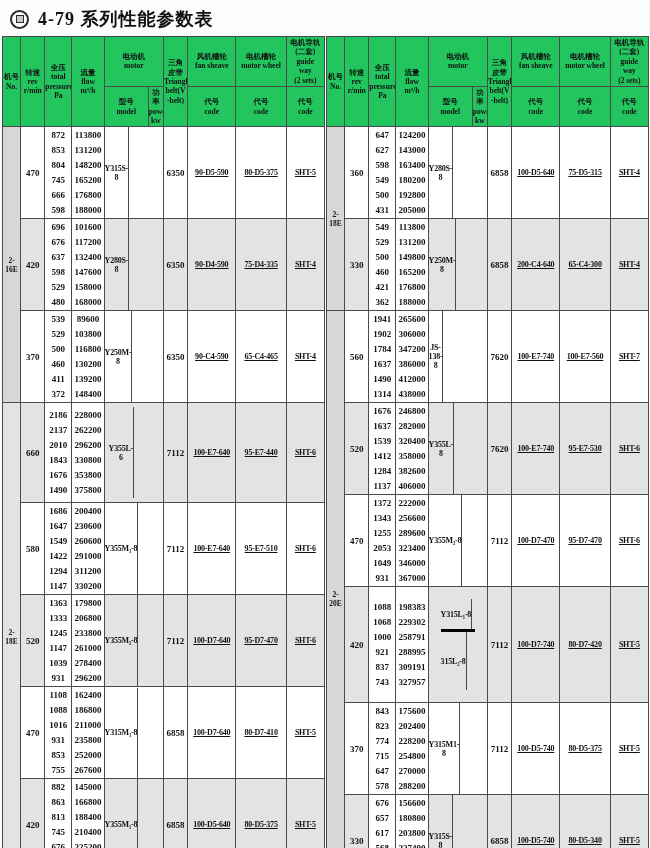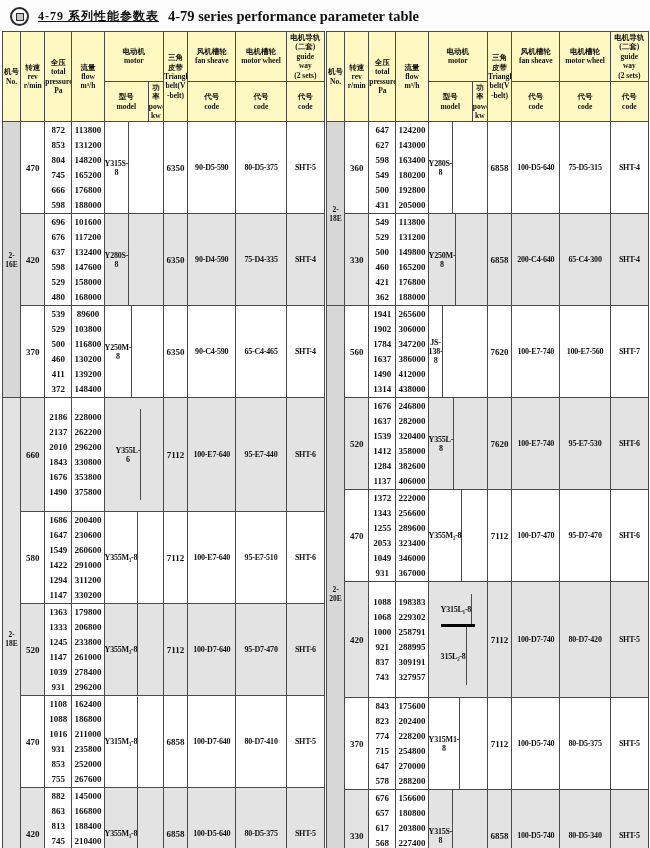--- a/index.html
+++ b/index.html
@@ -4,50 +4,49 @@
 <style>
   html,body{margin:0;padding:0;}
   body{
     width:650px;height:848px;background:#fcfcfc;overflow:hidden;
     font-family:"Liberation Serif","DejaVu Serif",serif;color:#111;
   }
   .title-row{display:flex;align-items:center;gap:9px;margin:7px 6px 5px 10px;}
   .bullet{width:15px;height:15px;border:2px solid #2a2a2a;border-radius:50%;
     display:inline-flex;align-items:center;justify-content:center;flex:0 0 auto;}
   .bullet::before{content:"";width:6px;height:6px;border:1.5px solid #2a2a2a;background:#c9c9c9;}
-  .title-zh{font-weight:bold;font-size:12px;letter-spacing:1px;text-decoration:underline;}
+  .title-zh{font-weight:bold;font-size:18px;letter-spacing:1px;}
   .title-en{font-weight:bold;font-size:14.5px;}
   .tables{display:flex;align-items:flex-start;padding:0 2px;gap:1px;}
   table.ptable{border-collapse:collapse;table-layout:fixed;width:323px;
     border:1.5px solid #3d3d3d;background:#fff;}
   .ptable th,.ptable td{border:1px solid #4a4a4a;text-align:center;vertical-align:middle;
     padding:0;font-weight:bold;overflow:hidden;}
-  .ptable th{background:#fef9c3;font-size:7.5px;line-height:1.25;white-space:pre-line;padding:1px 0;}
+  .ptable th{background:#22c55e;font-size:7.5px;line-height:1.25;white-space:pre-line;padding:1px 0;}
   .ptable thead tr.h1 th{height:42px;}
   .ptable thead tr.h2 th{height:28px;}
   .ptable tbody tr{height:91px;}
   .ptable td{font-size:9px;}
   .ptable td.mach{background:#d7d7d7;font-size:7.5px;}
   .ptable tr.shade td{background:#e3e3e3;}
   .ptable td.val{background:#fff !important;white-space:pre-line;line-height:15px;font-size:9px;}
-  .ptable td.code{font-size:8px;letter-spacing:-0.2px;}
+  .ptable td.code{font-size:8px;letter-spacing:-0.2px;text-decoration:underline;}
   .motor-box{display:flex;flex-direction:column;height:91px;}
   .motor-sub{display:flex;align-items:stretch;}
   .motor-sub + .motor-sub{border-top:3px solid #000000;}
   .motor-model{width:44px;border-right:1px solid #4a4a4a;display:flex;align-items:center;
     justify-content:center;font-size:8px;letter-spacing:-0.2px;}
   .motor-power{flex:1;display:flex;align-items:center;justify-content:center;font-size:15px;margin-left:44px;}
 </style>
 </head>
 <body>
 
 <div class="title-row">
   <span class="bullet"></span>
   <span class="title-zh">4-79 系列性能参数表</span>
-  <span class="title-en">4-79 series performance parameter table</span>
 </div>
 
 <div class="tables">
   <div id="table-left">
       <table class="ptable">
         <colgroup>
           <col style="width: 18px;">
           <col style="width: 24px;">
           <col style="width: 27px;">
           <col style="width: 32px;">
@@ -194,21 +193,21 @@
 2010
 1843
 1676
 1490</td>
             <td class="val">228000
 262200
 296200
 330800
 353800
 375800</td>
-            <td colspan="2" style="padding: 11px; font-family: Liberation Serif, serif;">
+            <td colspan="2" style="padding: 4px; font-family: Liberation Serif, serif;">
               <div class="motor-box">
                 <div class="motor-sub" style="flex: 6 1 0%;">
                   <div class="motor-model">Y355L-6</div>
                   <div class="motor-power">250</div>
                 </div>
               </div>
             </td>
             <td>7112</td>
             <td class="code">100-E7-640</td>
             <td class="code">95-E7-440</td>

